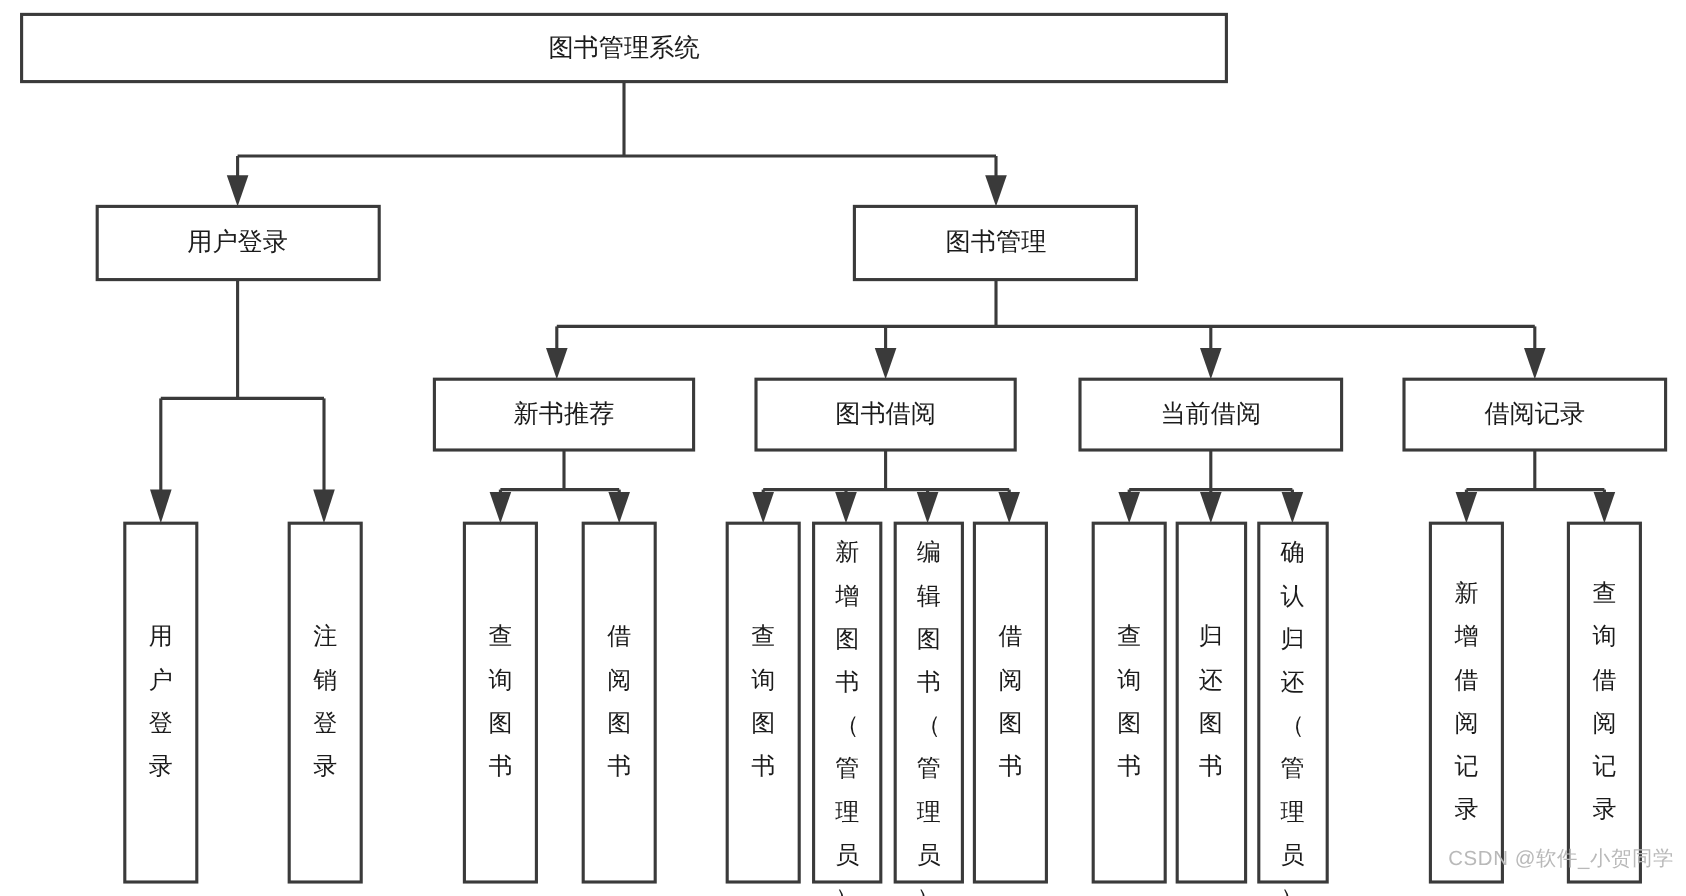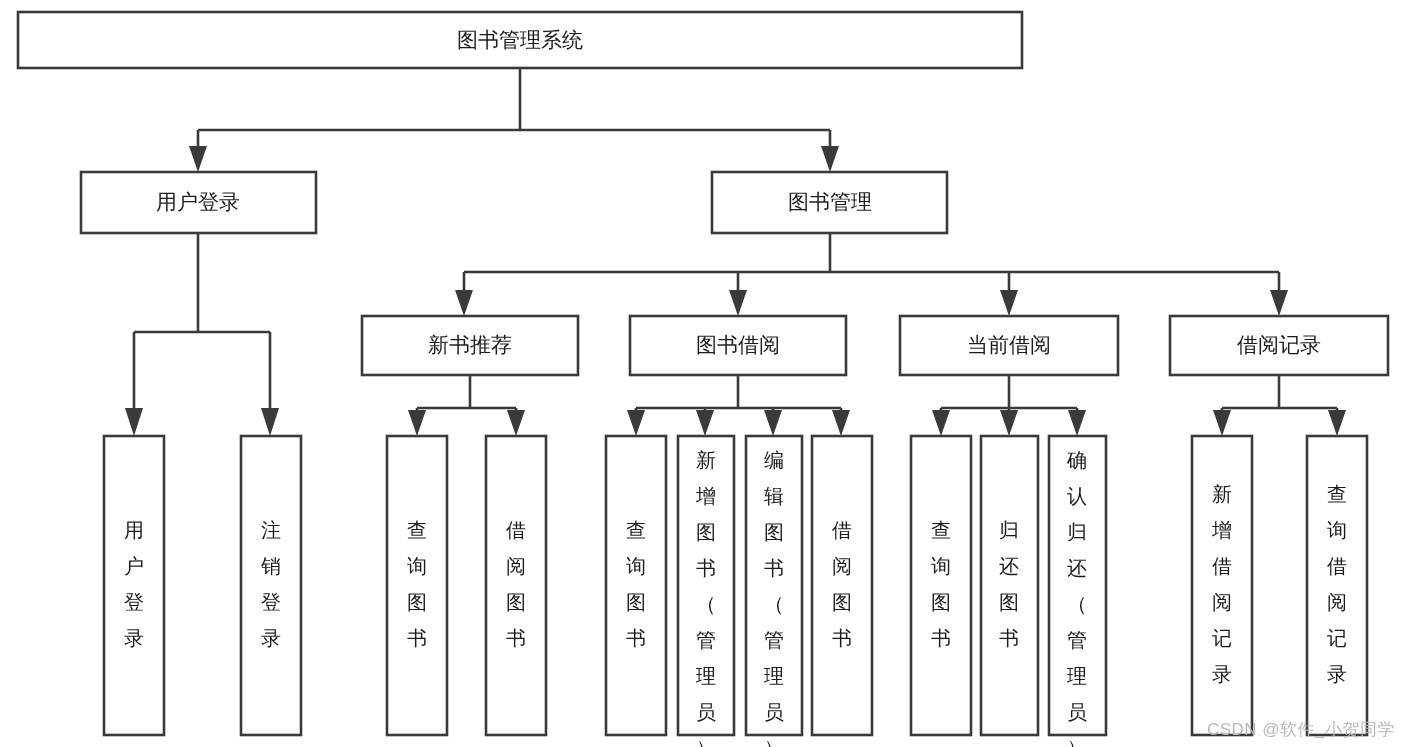--- a/index.html
+++ b/index.html
@@ -49,21 +49,21 @@
   }
   .node-label-h {
     font-size: 21px;
   }
   .leaf-label {
     font-size: 20px;
   }
   .watermark {
     position: absolute;
     right: 10px;
-    bottom: 6px;
+    bottom: 20px;
     font-family: "Liberation Sans", "DejaVu Sans", sans-serif;
     font-size: 17px;
     color: #b9b9b9;
     white-space: nowrap;
     letter-spacing: 0.5px;
   }
 </style>
 </head>
 <body>
 

